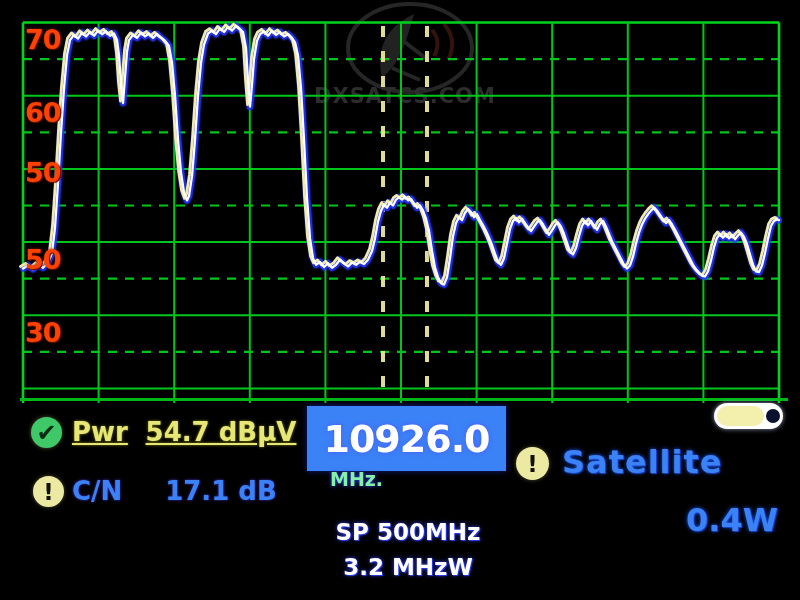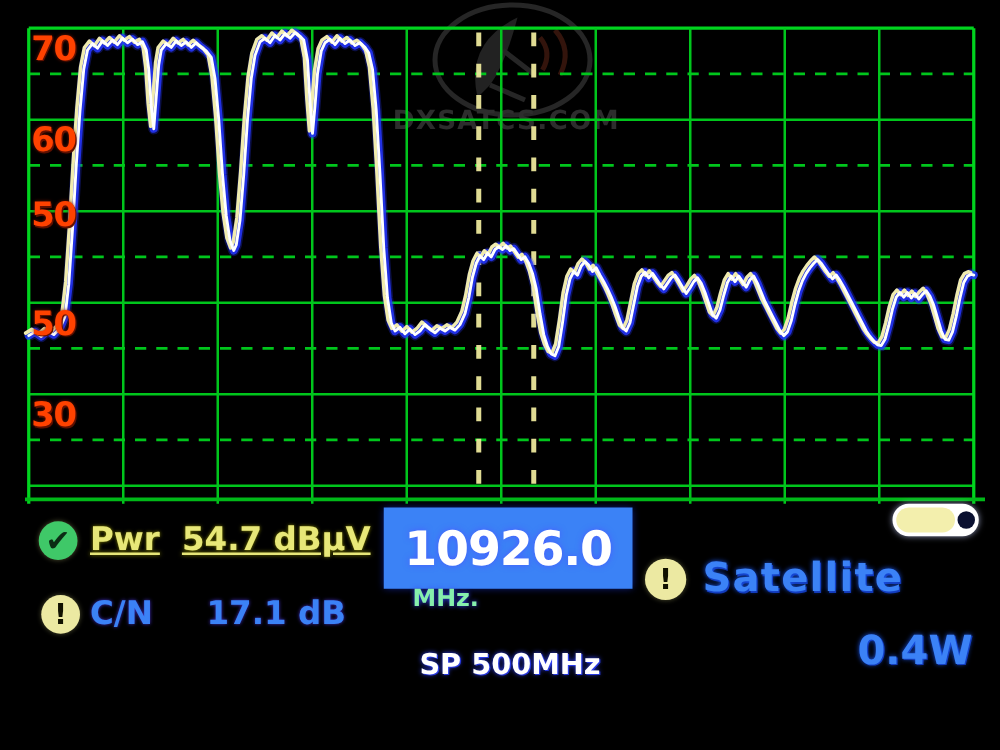--- a/index.html
+++ b/index.html
@@ -123,20 +123,21 @@
   <div class="icon-circle icon-warn" style="left:33px;top:476px">!</div>
   <div class="row-label lab-violet" style="top:476px">C/N</div>
   <div class="row-value lab-violet" style="top:476px">17.1 dB</div>
 
   <div class="freq-box">
     <span class="freq-text">10926.0</span>
   </div>
   <div class="freq-unit">MHz.</div>
 
   <div class="sp-line" style="top:519px">SP 500MHz</div>
+  <div class="sp-line" style="top:554px">3.2 MHzW</div>
 
   <div class="icon-circle icon-warn" style="left:516px;top:447px;width:33px;height:33px">!</div>
   <div class="sat-label cyan-text">Satellite</div>
 
   <div class="watt-label cyan-text">0.4W</div>
 
   <div class="battery">
     <div class="battery-fill"></div>
     <div class="battery-dot"></div>
   </div>

